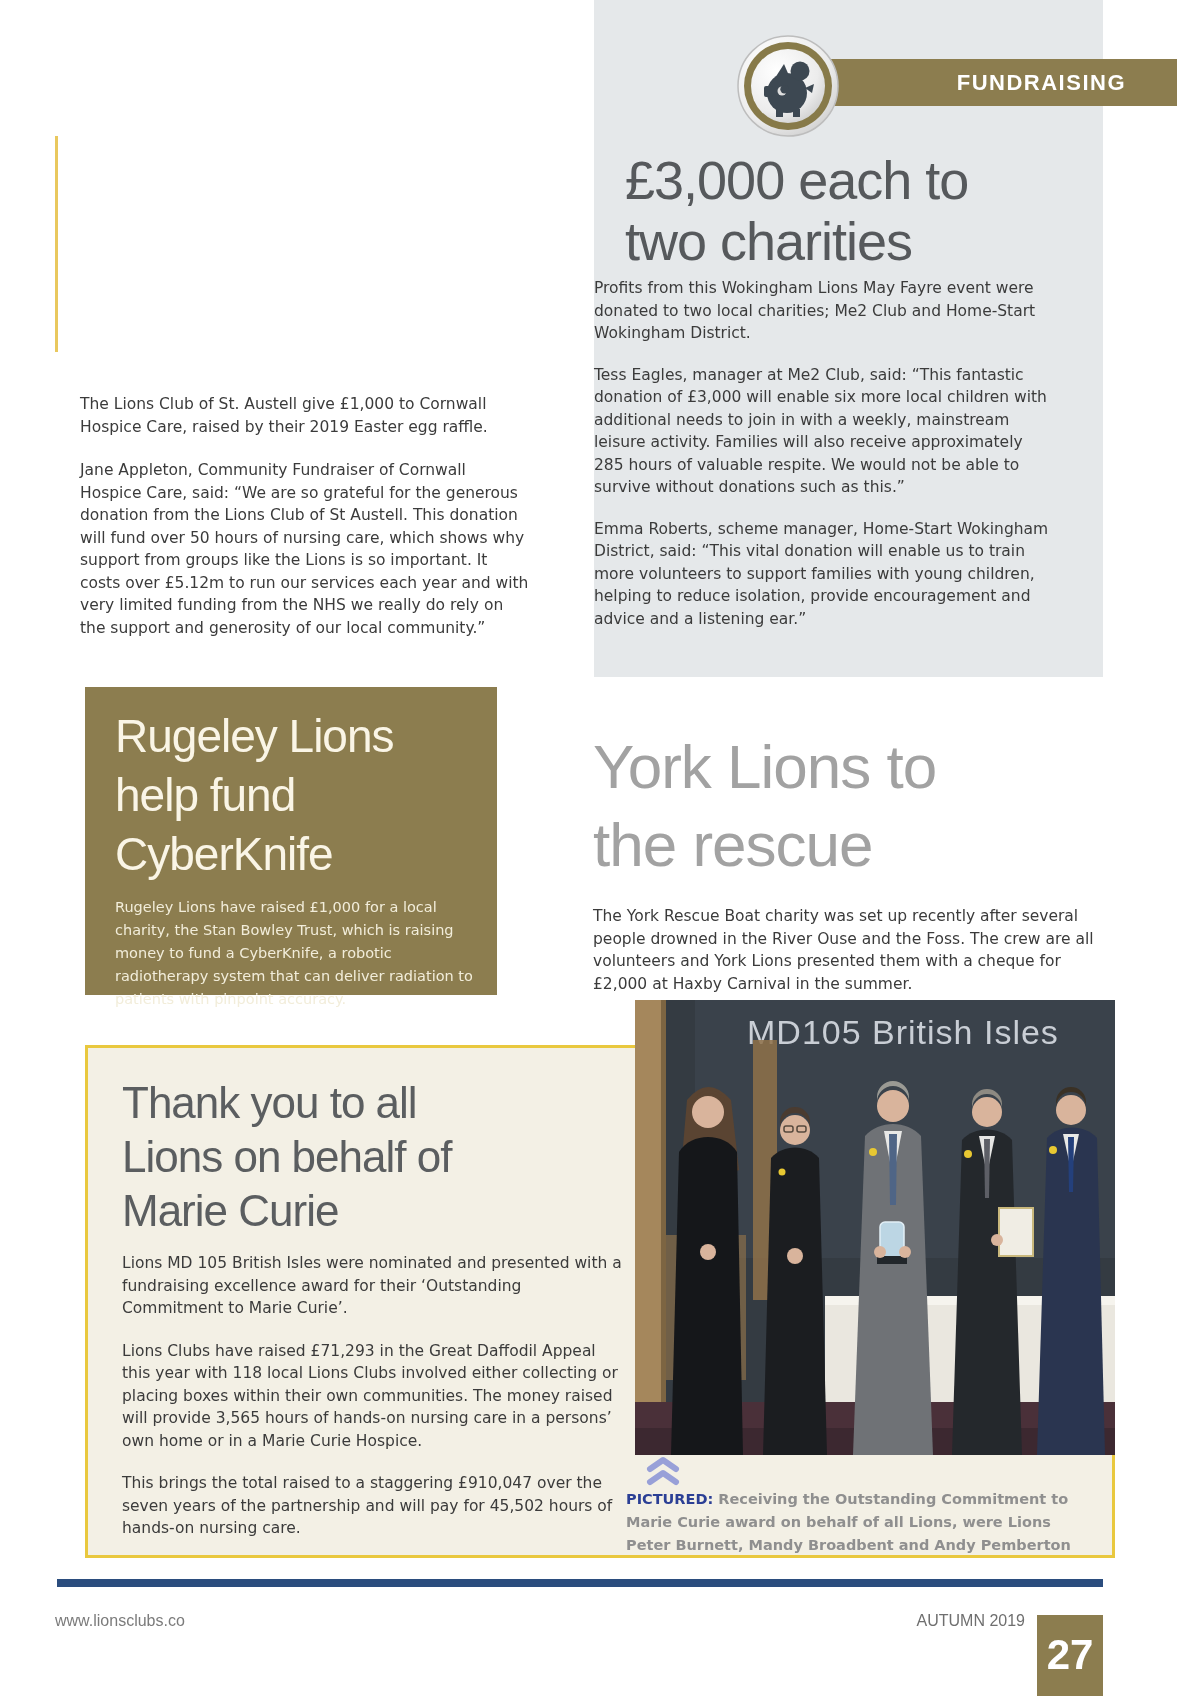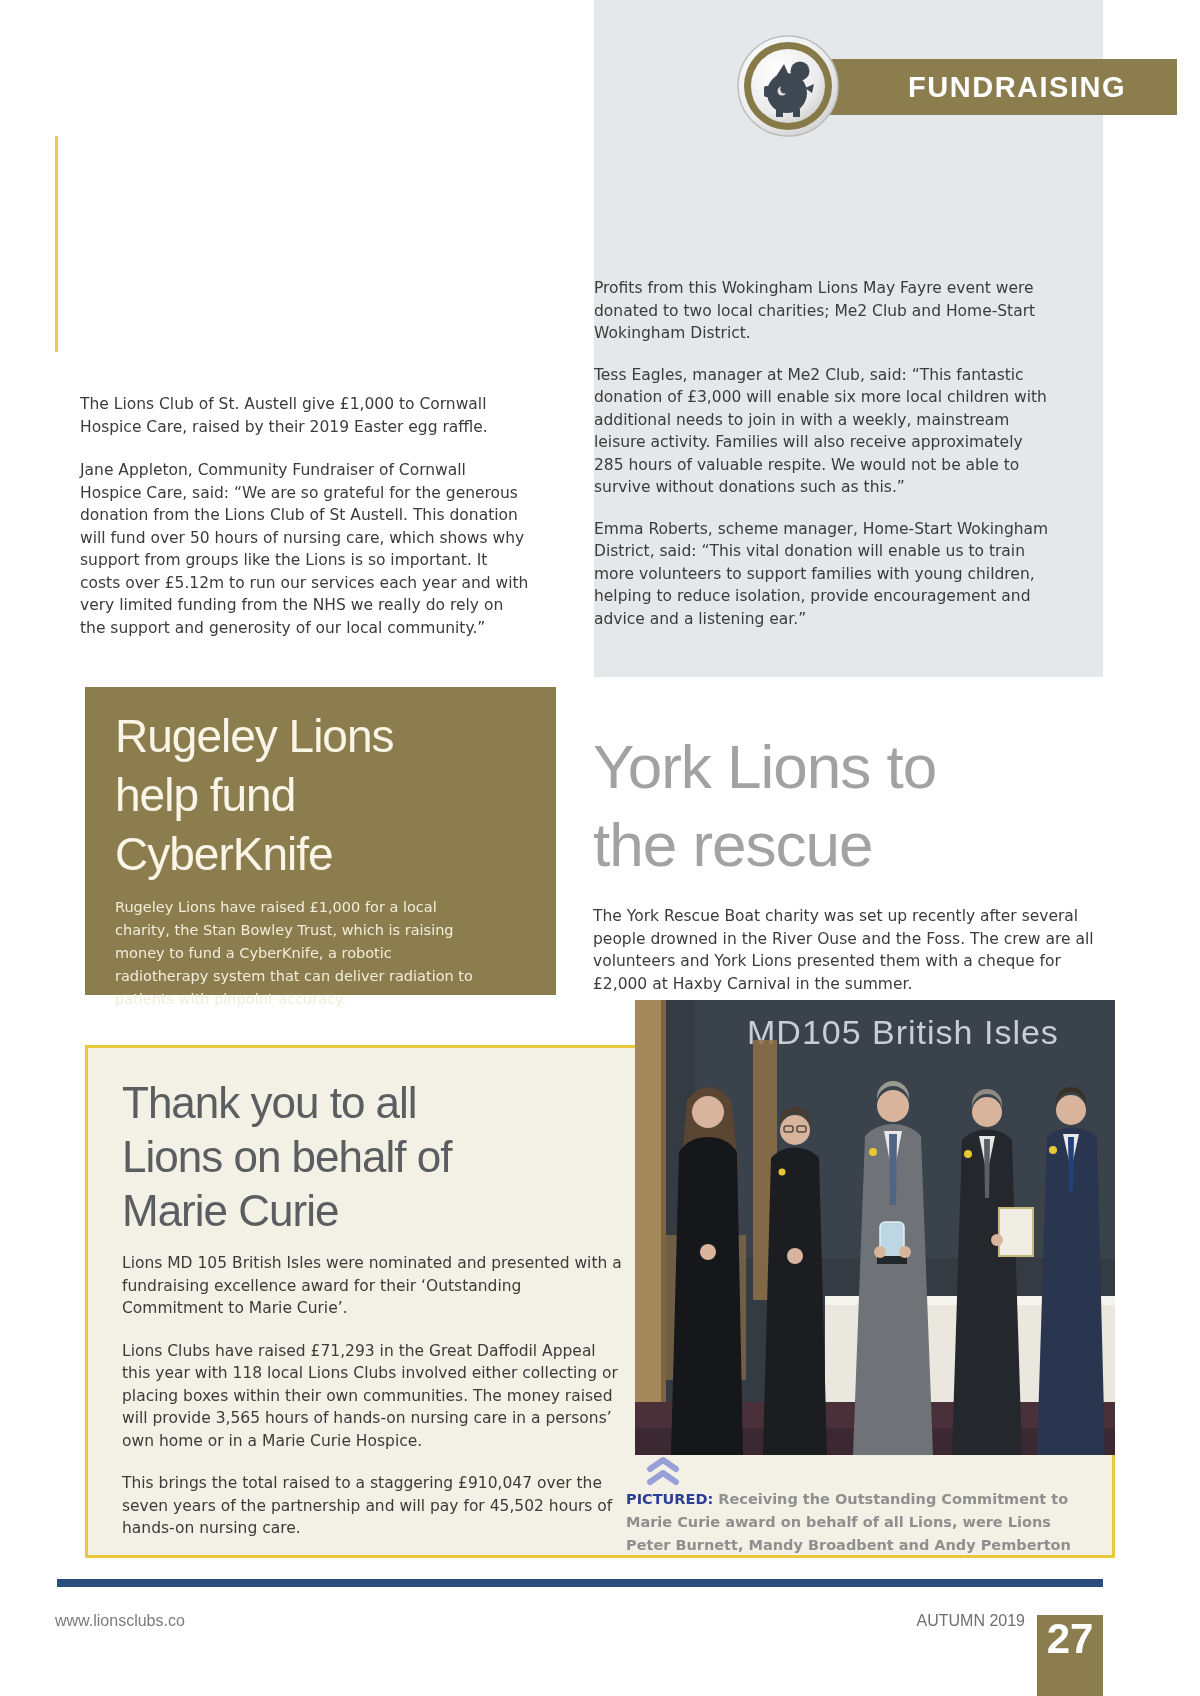--- a/index.html
+++ b/index.html
@@ -1,23 +1,23 @@
 <!DOCTYPE html>
 <html><head>
 <meta charset="utf-8">
 <style>
   html,body{margin:0;padding:0;background:#ffffff;}
   .page{position:relative;width:1200px;height:1696px;background:#ffffff;overflow:hidden;
         font-family:"DejaVu Sans",sans-serif;color:#3b3b3b;}
 
   
   .panel-gray{position:absolute;left:594px;top:0;width:509px;height:677px;background:#e5e8ea;}
-  .banner{position:absolute;left:795px;top:59px;width:382px;height:56px;background:#8c7d4f;
+  .banner{position:absolute;left:795px;top:59px;width:382px;height:47px;background:#8c7d4f;
           display:flex;align-items:center;justify-content:flex-end;padding-right:51px;box-sizing:border-box;
-          color:#ffffff;font-family:"Liberation Sans",sans-serif;font-weight:bold;font-size:29px;letter-spacing:1.5px;}
+          color:#ffffff;font-family:"Liberation Sans",sans-serif;font-weight:bold;font-size:22px;letter-spacing:1.5px;}
   .badge{position:absolute;left:737px;top:35px;}
 
   
   .headline{position:absolute;margin:0;font-family:"Liberation Sans",sans-serif;font-weight:100;
             white-space:pre-line;letter-spacing:-1px;}
   .headline.light{color:#a2a2a2;}
   .headline.dark{color:#56595c;font-weight:300;}
   #cornwall-title{left:78px;top:128px;font-size:62px;line-height:75px;}
   #charities-title{left:625px;top:150px;font-size:54px;line-height:61px;}
   #york-title{left:593px;top:728px;font-size:62px;line-height:78px;}
@@ -27,21 +27,21 @@
   .body-text{position:absolute;font-size:15.5px;line-height:22.5px;color:#3b3b3b;}
   .body-text p{margin:0 0 21px 0;}
   #cornwall-body{left:80px;top:393px;width:452px;}
   #charities-body{left:594px;top:277px;width:462px;}
   #charities-body p{margin-bottom:19px;}
   #york-body{left:593px;top:905px;width:505px;}
 
   .accent-rule{position:absolute;left:55px;top:136px;width:3px;height:216px;background:#e9c85e;}
 
   
-  .rugeley-box{position:absolute;left:85px;top:687px;width:471px;height:308px;background:#8c7d4f;
+  .rugeley-box{position:absolute;left:85px;top:687px;width:412px;height:308px;background:#8c7d4f;
                box-sizing:border-box;padding:20px 30px 0 30px;}
   .rugeley-title{margin:0 0 12px 0;font-family:"Liberation Sans",sans-serif;font-weight:300;
                  color:#faf5e6;font-size:46px;line-height:59px;white-space:pre-line;letter-spacing:-1px;}
   .rugeley-body{color:#f2edda;font-size:14.5px;line-height:23px;width:372px;}
 
   
   .marie-box{position:absolute;left:85px;top:1045px;width:1030px;height:513px;background:#f3f0e5;
              border:3px solid #e9c83e;box-sizing:border-box;}
   #marie-body{left:122px;top:1252px;width:505px;}
   #marie-body p{margin-bottom:20px;}
@@ -54,21 +54,21 @@
   .caption .cap-label{color:#2b3f95;margin-top:16px;}
 
   
   .footer-bar{position:absolute;left:57px;top:1579px;width:1046px;height:8px;background:#2b4d7e;}
   .footer-url{position:absolute;left:55px;top:1612px;font-size:16px;color:#7b7b7b;
               font-family:"Liberation Sans",sans-serif;}
   .footer-issue{position:absolute;right:175px;top:1612px;font-size:16px;color:#6f6f6f;
                 font-family:"Liberation Sans",sans-serif;}
   .page-num{position:absolute;left:1037px;top:1615px;width:66px;height:81px;background:#8c7d4f;
             color:#ffffff;font-family:"Liberation Sans",sans-serif;font-weight:bold;font-size:42px;
-            text-align:center;padding-top:0;box-sizing:border-box;}
+            text-align:center;padding-top:16px;box-sizing:border-box;}
 </style>
 </head>
 <body>
 
 <div class="page">
 
   <div class="panel-gray"></div>
 
   <div class="banner">
     <span>FUNDRAISING</span>
@@ -97,20 +97,22 @@
     <circle cx="45" cy="56" r="4.5" fill="#dedede"></circle>
     <circle cx="47.5" cy="54.2" r="4.2" fill="#3d4852"></circle>
   </svg>
 
   <div class="accent-rule"></div>
   <div class="body-text" id="cornwall-body">
     <p>The Lions Club of St. Austell give £1,000 to Cornwall Hospice Care, raised by their 2019 Easter egg raffle.</p>
     <p>Jane Appleton, Community Fundraiser of Cornwall Hospice Care, said: “We are so grateful for the generous donation from the Lions Club of St Austell. This donation will fund over 50 hours of nursing care, which shows why support from groups like the Lions is so important. It costs over £5.12m to run our services each year and with very limited funding from the NHS we really do rely on the support and generosity of our local community.”</p>
   </div>
 
+  <h1 class="headline dark" id="charities-title">£3,000 each to
+two charities</h1>
   <div class="body-text" id="charities-body">
     <p>Profits from this Wokingham Lions May Fayre event were donated to two local charities; Me2 Club and Home-Start Wokingham District.</p>
     <p>Tess Eagles, manager at Me2 Club, said: “This fantastic donation of £3,000 will enable six more local children with additional needs to join in with a weekly, mainstream leisure activity.  Families will also receive approximately 285 hours of valuable respite.  We would not be able to survive without donations such as this.”</p>
     <p>Emma Roberts, scheme manager, Home-Start Wokingham District, said: “This vital donation will enable us to train more volunteers to support families with young children, helping to reduce isolation, provide encouragement and advice and a listening ear.”</p>
   </div>
 
   <div class="rugeley-box">
     <h2 class="rugeley-title">Rugeley Lions
 help fund
 CyberKnife</h2>

